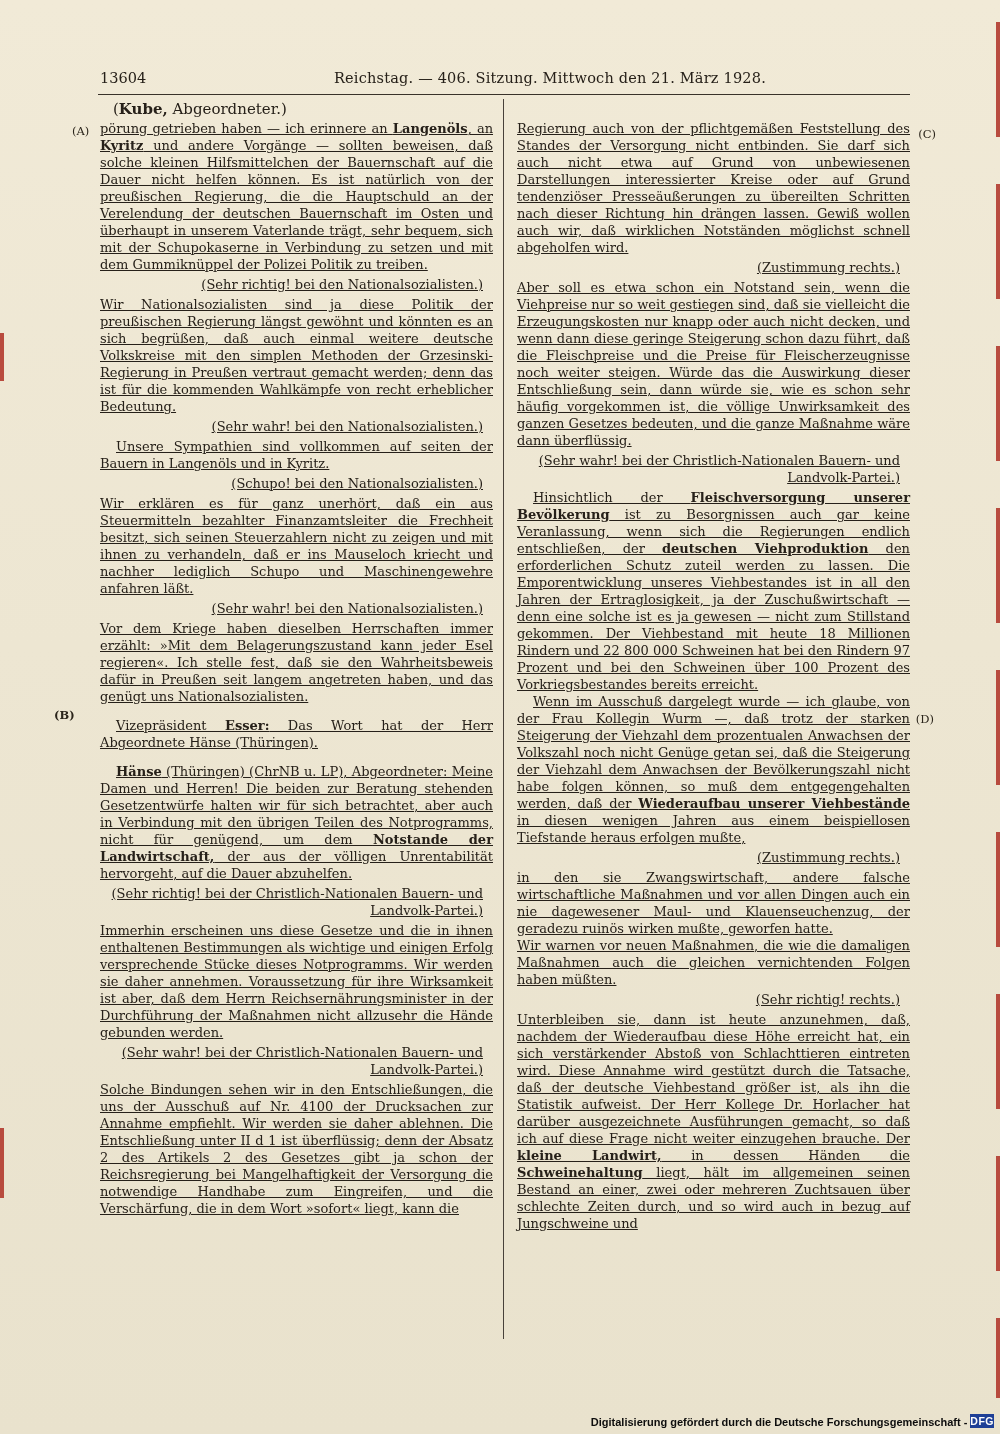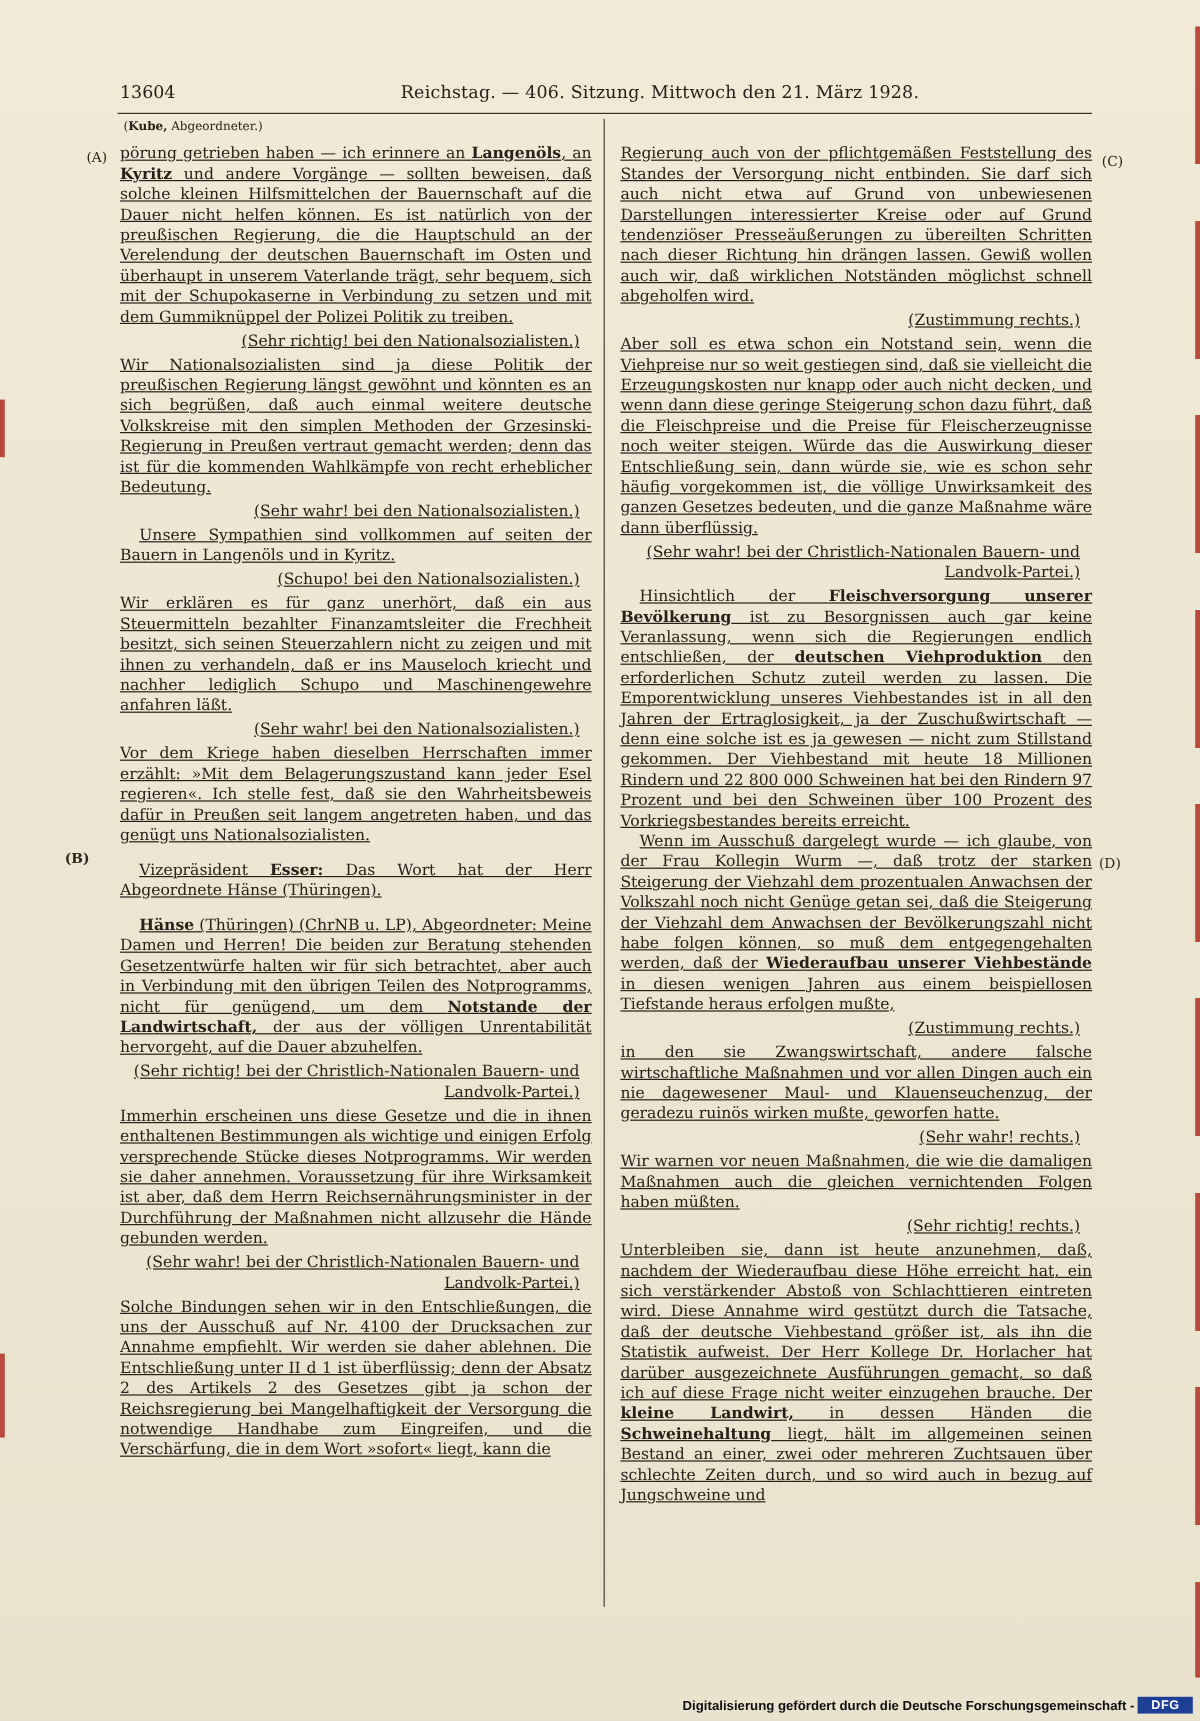--- a/index.html
+++ b/index.html
@@ -31,22 +31,22 @@
     display: flex; align-items: baseline;
     font-size: 14.5px;
   }
   .page-number { width: 92px; }
   .header-title { flex: 1; text-align: center; letter-spacing: .2px; }
   .header-rule {
     position: absolute; top: 94px; left: 98px; right: 90px;
     border-top: 1.6px solid #39322a;
   }
   .kube-line {
-    position: absolute; top: 100px; left: 103px;
-    font-size: 10px;
+    position: absolute; top: 100px; left: 113px;
+    font-size: 15px;
   }
   .col-divider {
     position: absolute; left: 503px; top: 99px; height: 1240px; width: 1px;
     background: #48413a;
   }
   .columns {
     position: absolute; top: 120px; left: 100px; right: 90px;
     display: flex; gap: 24px; text-decoration: underline;
   }
   .col { flex: 1; min-width: 0; }
@@ -73,21 +73,21 @@
   .marker-d { right: 66px; top: 712px; }
 
   .footer {
     position: absolute; right: 6px; bottom: 6px;
     display: flex; align-items: flex-end; gap: 3px;
     font-family: "Liberation Sans", sans-serif;
     font-size: 11px; font-weight: 700; color: #0d0d0d;
   }
   .dfg {
     background: #1e3f96; color: #ffffff;
-    padding: 1px 11px; font-size: 10.5px; font-weight: 700;
+    padding: 1px 0; font-size: 10.5px; font-weight: 700;
     letter-spacing: .5px;
   }
 </style>
 </head>
 <body>
 
 <div class="page">
 
   <div class="edge-right"></div>
   <div class="edge-left em1"></div>
@@ -130,21 +130,20 @@
       </div>
     <div class="col">
         <p class="block para-flush"><span>Regierung auch von der pflichtgemäßen Feststellung des Standes der Versorgung nicht entbinden. Sie darf sich auch nicht etwa auf Grund von unbewiesenen Darstellungen interessierter Kreise oder auf Grund tendenziöser Presseäußerungen zu übereilten Schritten nach dieser Richtung hin drängen lassen. Gewiß wollen auch wir, daß wirklichen Notständen möglichst schnell abgeholfen wird.</span></p>
         <p class="block interjection"><span>(Zustimmung rechts.)</span></p>
         <p class="block para-flush"><span>Aber soll es etwa schon ein Notstand sein, wenn die Viehpreise nur so weit gestiegen sind, daß sie vielleicht die Erzeugungskosten nur knapp oder auch nicht decken, und wenn dann diese geringe Steigerung schon dazu führt, daß die Fleischpreise und die Preise für Fleischerzeugnisse noch weiter steigen. Würde das die Auswirkung dieser Entschließung sein, dann würde sie, wie es schon sehr häufig vorgekommen ist, die völlige Unwirksamkeit des ganzen Gesetzes bedeuten, und die ganze Maßnahme wäre dann überflüssig.</span></p>
         <p class="block interjection"><span>(Sehr wahr! bei der Christlich-Nationalen Bauern- und Landvolk-Partei.)</span></p>
         <p class="block para"><span>Hinsichtlich der </span><span class="bold">Fleischversorgung unserer Bevölkerung</span><span> ist zu Besorgnissen auch gar keine Veranlassung, wenn sich die Regierungen endlich entschließen, der </span><span class="bold">deutschen Viehproduktion</span><span> den erforderlichen Schutz zuteil werden zu lassen. Die Emporentwicklung unseres Viehbestandes ist in all den Jahren der Ertraglosigkeit, ja der Zuschußwirtschaft — denn eine solche ist es ja gewesen — nicht zum Stillstand gekommen. Der Viehbestand mit heute 18 Millionen Rindern und 22 800 000 Schweinen hat bei den Rindern 97 Prozent und bei den Schweinen über 100 Prozent des Vorkriegsbestandes bereits erreicht.</span></p>
         <p class="block para"><span>Wenn im Ausschuß dargelegt wurde — ich glaube, von der Frau Kollegin Wurm —, daß trotz der starken Steigerung der Viehzahl dem prozentualen Anwachsen der Volkszahl noch nicht Genüge getan sei, daß die Steigerung der Viehzahl dem Anwachsen der Bevölkerungszahl nicht habe folgen können, so muß dem entgegengehalten werden, daß der </span><span class="bold">Wiederaufbau unserer Viehbestände</span><span> in diesen wenigen Jahren aus einem beispiellosen Tiefstande heraus erfolgen mußte,</span></p>
         <p class="block interjection"><span>(Zustimmung rechts.)</span></p>
         <p class="block para-flush"><span>in den sie Zwangswirtschaft, andere falsche wirtschaftliche Maßnahmen und vor allen Dingen auch ein nie dagewesener Maul- und Klauenseuchenzug, der geradezu ruinös wirken mußte, geworfen hatte.</span></p>
-        <p class="block interjection"><span>(Sehr wahr! rechts.)</span></p>
         <p class="block para-flush"><span>Wir warnen vor neuen Maßnahmen, die wie die damaligen Maßnahmen auch die gleichen vernichtenden Folgen haben müßten.</span></p>
         <p class="block interjection"><span>(Sehr richtig! rechts.)</span></p>
         <p class="block para-flush"><span>Unterbleiben sie, dann ist heute anzunehmen, daß, nachdem der Wiederaufbau diese Höhe erreicht hat, ein sich verstärkender Abstoß von Schlachttieren eintreten wird. Diese Annahme wird gestützt durch die Tatsache, daß der deutsche Viehbestand größer ist, als ihn die Statistik aufweist. Der Herr Kollege Dr. Horlacher hat darüber ausgezeichnete Ausführungen gemacht, so daß ich auf diese Frage nicht weiter einzugehen brauche. Der </span><span class="bold">kleine Landwirt,</span><span> in dessen Händen die </span><span class="bold">Schweinehaltung</span><span> liegt, hält im allgemeinen seinen Bestand an einer, zwei oder mehreren Zuchtsauen über schlechte Zeiten durch, und so wird auch in bezug auf Jungschweine und</span></p>
       </div>
   </div>
 
   <div class="footer">
     <span>Digitalisierung gefördert durch die Deutsche Forschungsgemeinschaft -</span>
     <span class="dfg">DFG</span>
   </div>

